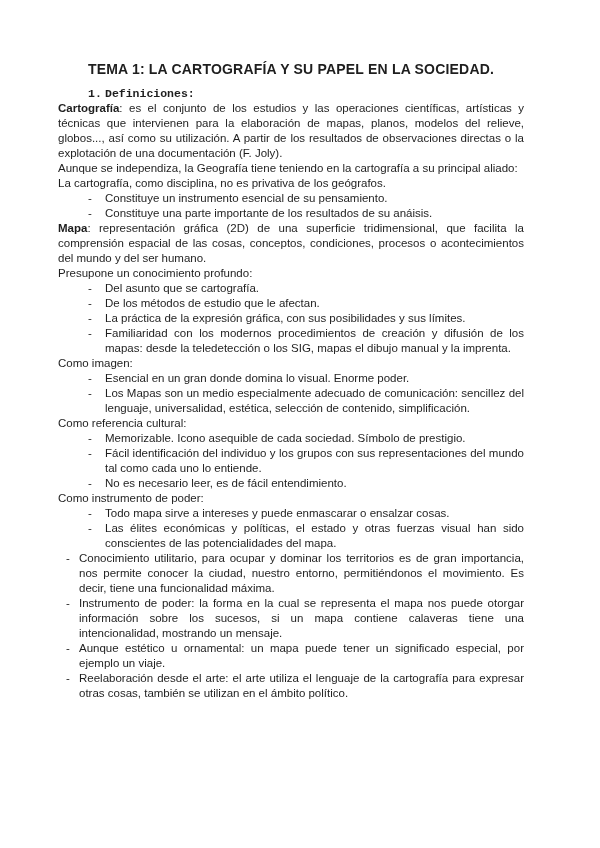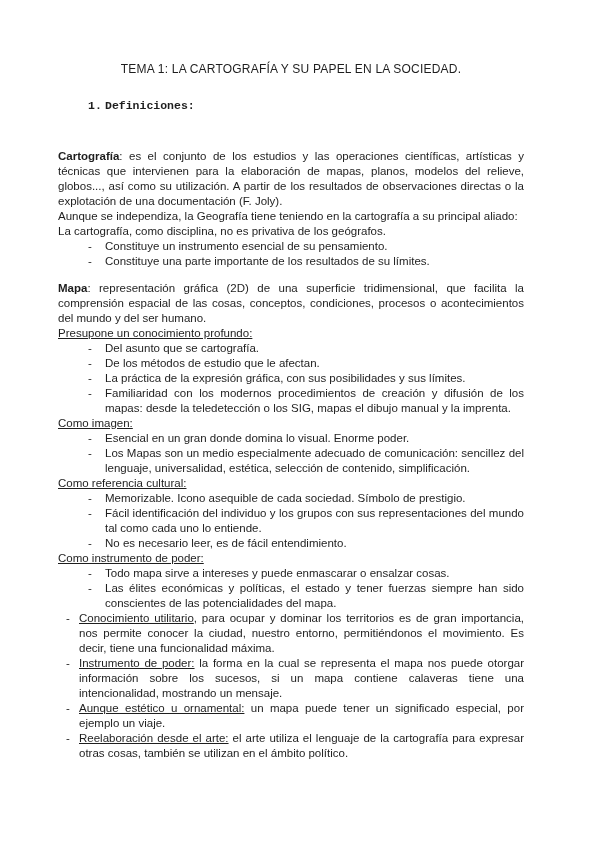--- a/index.html
+++ b/index.html
@@ -14,80 +14,79 @@
     font-family: "Liberation Sans", sans-serif;
     color: #1e1e1e;
   }
   .page {
     padding: 62px 76px 0 58px;
     font-size: 11.5px;
     line-height: 15px;
   }
   .title {
     text-align: center;
-    font-weight: normal;
-    font-size: 12px;
-    margin-bottom: 21px;
+    font-weight: bold;
+    font-size: 14px;
+    margin-bottom: 9px;
     letter-spacing: 0.2px;
   }
   .num-row {
     padding-left: 30px;
     font-weight: bold;
     font-family: Liberation Mono, monospace;
   }
   .num {
     display: inline-block;
     width: 17px;
   }
   .para {
     text-align: justify;
-    margin-top: 36px;
   }
   .line {
     text-align: left;
   }
   .b { font-weight: bold; }
-  .u { text-decoration: underline; }
+  .u { }
   .li {
     position: relative;
     margin-left: 30px;
     padding-left: 17px;
     text-align: justify;
   }
   .li2 {
     position: relative;
     margin-left: 8px;
     padding-left: 13px;
     text-align: justify;
   }
   .dash {
     position: absolute;
     left: 0;
     top: 0;
   }
   .gap-before {
-    margin-top: 12px;
+    margin-top: 0;
   }
 </style>
 </head>
 <body>
 
 <div class="page">
 
   <div class="title">TEMA 1: LA CARTOGRAFÍA Y SU PAPEL EN LA SOCIEDAD.</div>
 
   <div class="num-row"><span class="num">1.</span><span>Definiciones:</span></div>
 
   <div class="para"><span class="b">Cartografía</span><span>: es el conjunto de los estudios y las operaciones científicas, artísticas y técnicas que intervienen para la elaboración de mapas, planos, modelos del relieve, globos..., así como su utilización. A partir de los resultados de observaciones directas o la explotación de una documentación (F. Joly).</span></div>
 
   <div class="line">Aunque se independiza, la Geografía tiene teniendo en la cartografía a su principal aliado:</div>
   <div class="line">La cartografía, como disciplina, no es privativa de los geógrafos.</div>
 
   <div class="li"><span class="dash">-</span><span>Constituye un instrumento esencial de su pensamiento.</span></div>
-  <div class="li"><span class="dash">-</span><span>Constituye una parte importante de los resultados de su límites.</span></div>
+  <div class="li"><span class="dash">-</span><span>Constituye una parte importante de los resultados de su anáisis.</span></div>
 
   <div class="para gap-before"><span class="b">Mapa</span><span>: representación gráfica (2D) de una superficie tridimensional, que facilita la comprensión espacial de las cosas, conceptos, condiciones, procesos o acontecimientos del mundo y del ser humano.</span></div>
 
   <div class="line"><span class="u">Presupone un conocimiento profundo:</span></div>
 
   <div class="li"><span class="dash">-</span><span>Del asunto que se cartografía.</span></div>
   <div class="li"><span class="dash">-</span><span>De los métodos de estudio que le afectan.</span></div>
   <div class="li"><span class="dash">-</span><span>La práctica de la expresión gráfica, con sus posibilidades y sus límites.</span></div>
   <div class="li"><span class="dash">-</span><span>Familiaridad con los modernos procedimientos de creación y difusión de los mapas: desde la teledetección o los SIG, mapas el dibujo manual y la imprenta.</span></div>
 
@@ -96,21 +95,21 @@
   <div class="li"><span class="dash">-</span><span>Esencial en un gran donde domina lo visual. Enorme poder.</span></div>
   <div class="li"><span class="dash">-</span><span>Los Mapas son un medio especialmente adecuado de comunicación: sencillez del lenguaje, universalidad, estética, selección de contenido, simplificación.</span></div>
 
   <div class="line"><span class="u">Como referencia cultural:</span></div>
   <div class="li"><span class="dash">-</span><span>Memorizable. Icono asequible de cada sociedad. Símbolo de prestigio.</span></div>
   <div class="li"><span class="dash">-</span><span>Fácil identificación del individuo y los grupos con sus representaciones del mundo tal como cada uno lo entiende.</span></div>
   <div class="li"><span class="dash">-</span><span>No es necesario leer, es de fácil entendimiento.</span></div>
 
   <div class="line"><span class="u">Como instrumento de poder:</span></div>
   <div class="li"><span class="dash">-</span><span>Todo mapa sirve a intereses y puede enmascarar o ensalzar cosas.</span></div>
-  <div class="li"><span class="dash">-</span><span>Las élites económicas y políticas, el estado y tener fuerzas siempre han sido conscientes de las potencialidades del mapa.</span></div>
+  <div class="li"><span class="dash">-</span><span>Las élites económicas y políticas, el estado y otras fuerzas visual han sido conscientes de las potencialidades del mapa.</span></div>
 
 
   <div class="li2"><span class="dash">-</span><span class="u">Conocimiento utilitario</span><span>, para ocupar y dominar los territorios es de gran importancia, nos permite conocer la ciudad, nuestro entorno, permitiéndonos el movimiento. Es decir, tiene una funcionalidad máxima.</span></div>
   <div class="li2"><span class="dash">-</span><span class="u">Instrumento de poder:</span><span> la forma en la cual se representa el mapa nos puede otorgar información sobre los sucesos, si un mapa contiene calaveras tiene una intencionalidad, mostrando un mensaje.</span></div>
   <div class="li2"><span class="dash">-</span><span class="u">Aunque estético u ornamental:</span><span> un mapa puede tener un significado especial, por ejemplo un viaje.</span></div>
   <div class="li2"><span class="dash">-</span><span class="u">Reelaboración desde el arte:</span><span> el arte utiliza el lenguaje de la cartografía para expresar otras cosas, también se utilizan en el ámbito político.</span></div>
 
 </div>
 
 </body></html>

